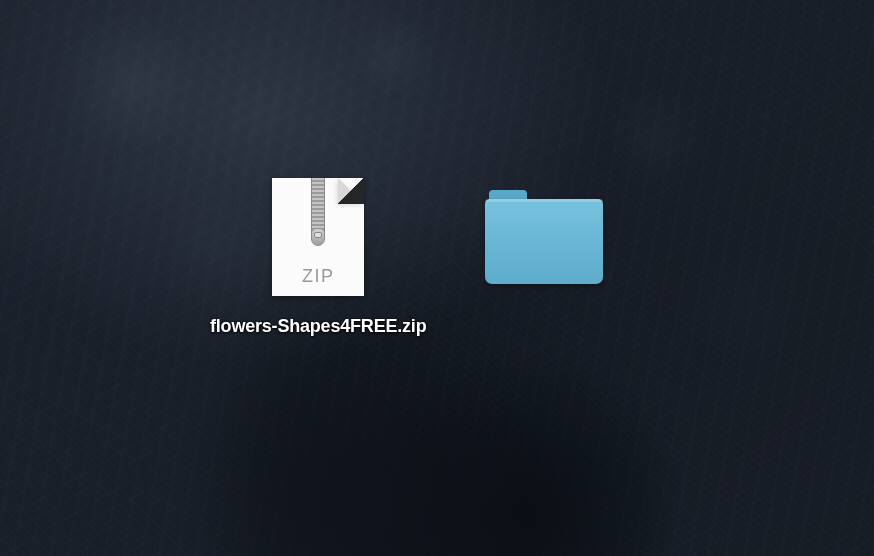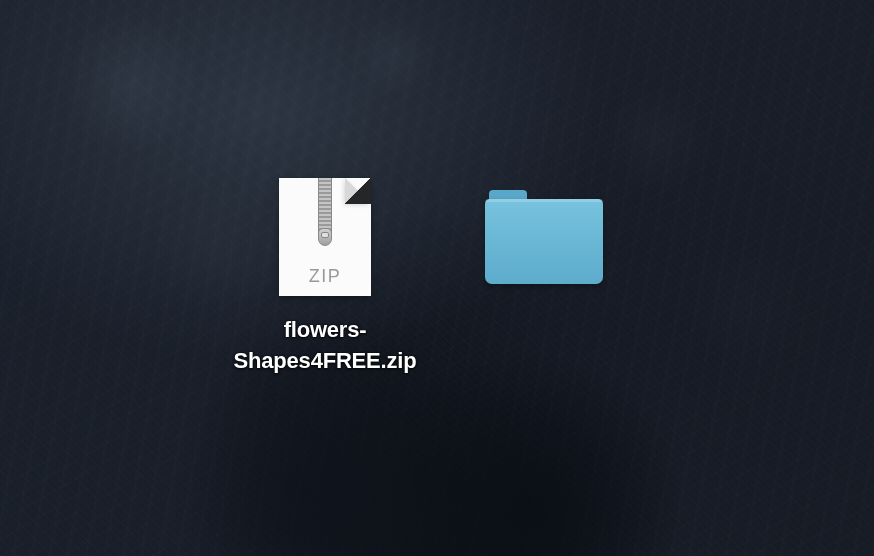--- a/index.html
+++ b/index.html
@@ -66,21 +66,21 @@
     
     .icon-wrapper {
       display: flex;
       align-items: center;
       justify-content: center;
       margin-bottom: 18px;
     }
     
     .icon-label {
       color: #ffffff;
-      font-size: 22px;
+      font-size: 18px;
       font-weight: 700;
       text-align: center;
       text-shadow: 0 1px 3px rgba(0, 0, 0, 0.9), 0 0 2px rgba(0,0,0,0.7);
       line-height: 1.42;
       max-width: 230px;
       word-wrap: break-word;
       letter-spacing: -0.2px;
     }
     
     

